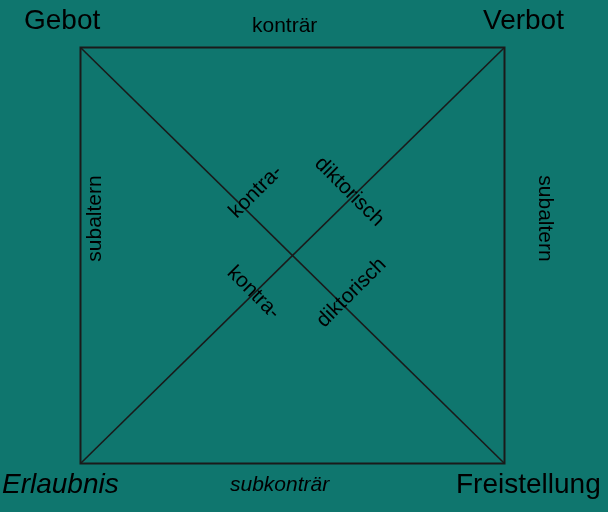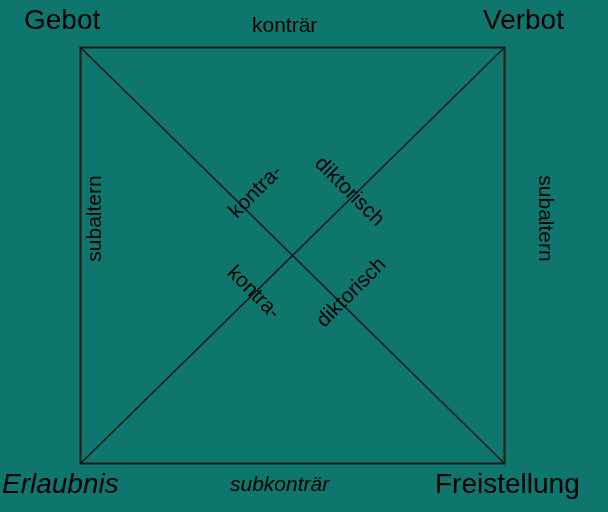--- a/index.html
+++ b/index.html
@@ -42,21 +42,21 @@
     font-size: 21px;
     line-height: 1;
     white-space: nowrap;
     color: #000;
     transform-origin: 50% 50%;
   }
   
   #label-gebot       { left: 24px;  top: 6px; }
   #label-verbot      { left: 472px; top: 6px; margin-left: 11px; }
   #label-erlaubnis   { left: 2px;   top: 470px; font-style: italic; }
-  #label-freistellung{ left: 435px; top: 470px; }
+  #label-freistellung{ left: 456px; top: 470px; }
   
   #label-kontraer    { left: 252px; top: 14px; }
   #label-subkontraer { left: 230px; top: 473px; font-style: italic; }
   #label-subaltern-left {
     left: 50px; top: 208px;
     transform: rotate(-90deg);
     transform-origin: 50% 50%;
   }
   #label-subaltern-right {
     left: 503px; top: 208px;

